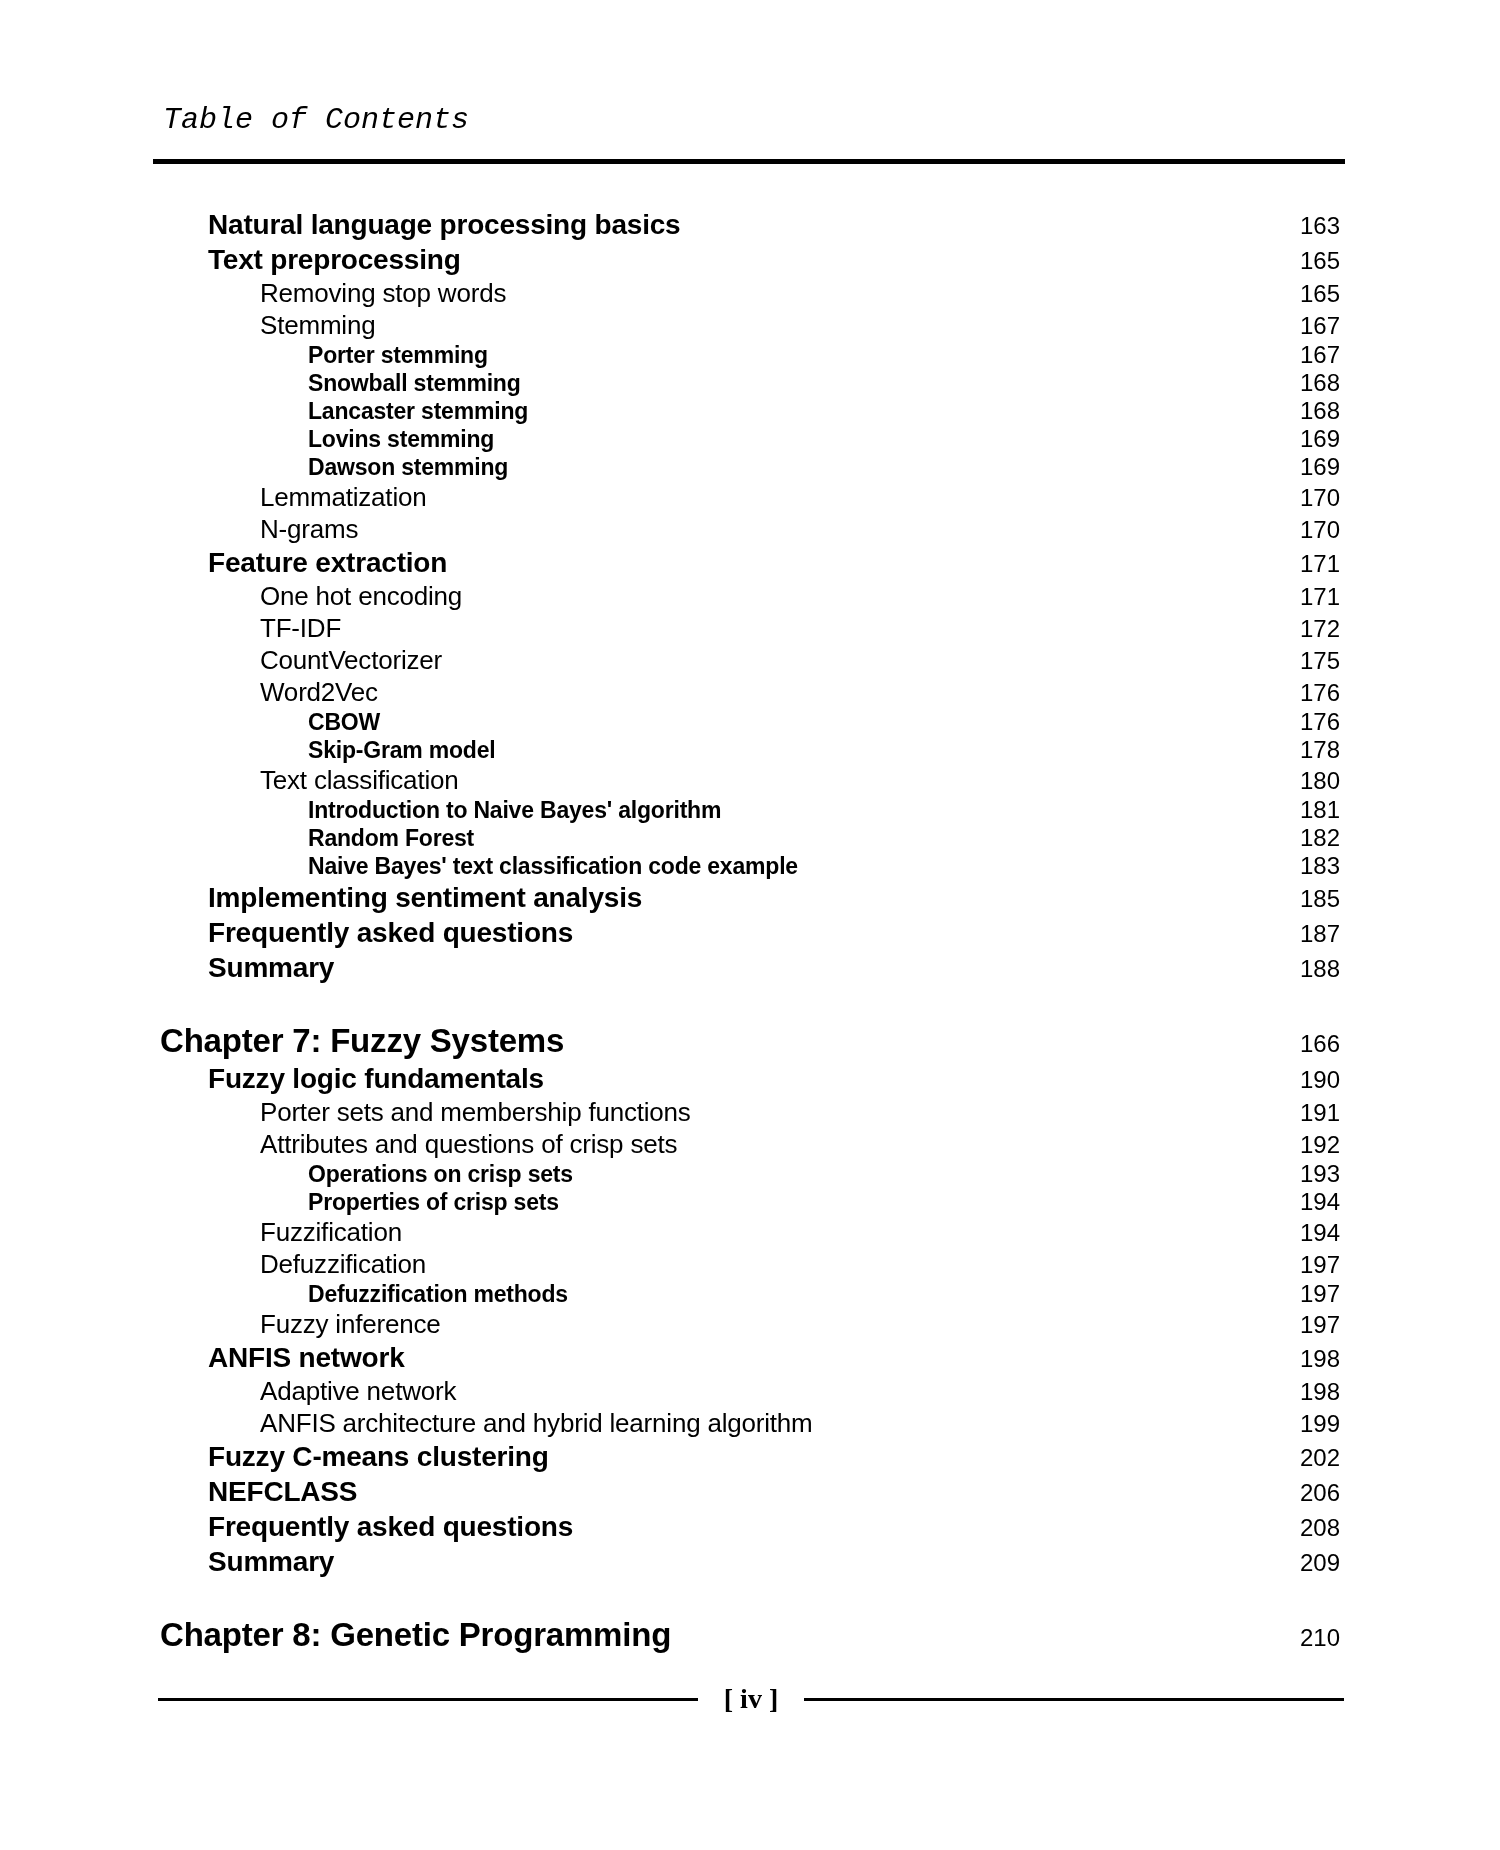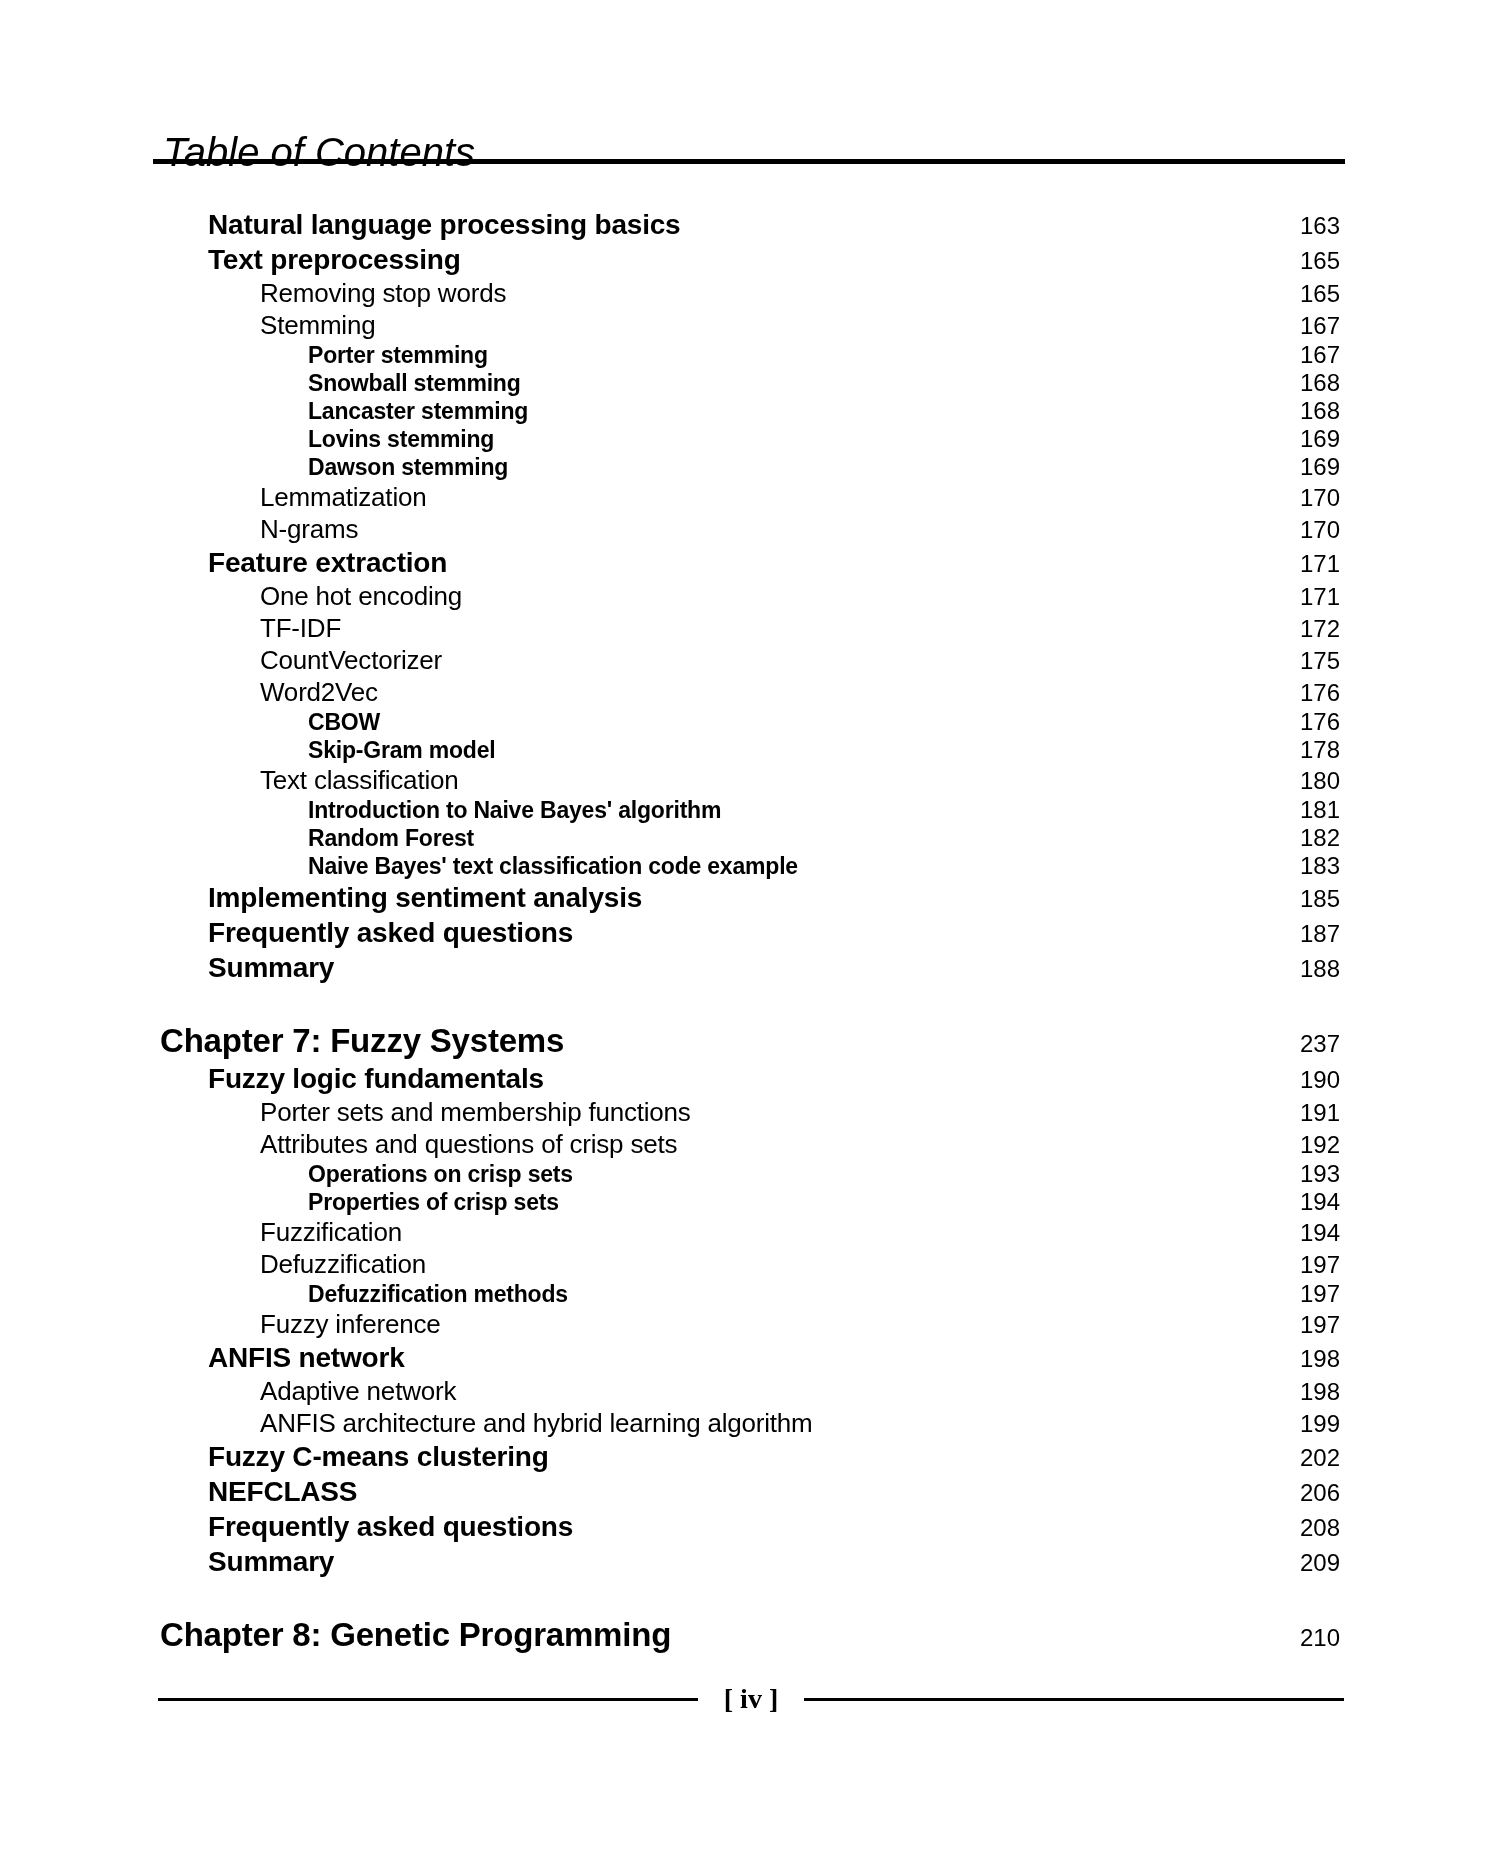--- a/index.html
+++ b/index.html
@@ -9,24 +9,24 @@
     width: 1500px;
     height: 1850px;
     background: #ffffff;
     color: #000000;
     font-family: "Liberation Sans", sans-serif;
     overflow: hidden;
   }
   .running-header {
     position: absolute;
     left: 163px;
-    top: 132px;
-    font-family: Liberation Sans, sans-serif;
+    top: 100px;
+    font-family: Liberation Mono, monospace;
     font-style: italic;
-    font-size: 40px;
+    font-size: 30px;
     line-height: 40px;
     color: #000000;
     white-space: nowrap;
   }
   .header-rule {
     position: absolute;
     left: 153px;
     right: 155px;
     top: 159px;
     height: 5px;
@@ -191,21 +191,21 @@
       <div class="toc-row lvl-h1">
       <span class="title">Frequently asked questions</span>
       <span class="pagenum">187</span>
     </div>
       <div class="toc-row lvl-h1">
       <span class="title">Summary</span>
       <span class="pagenum">188</span>
     </div>
       <div class="toc-row lvl-chapter">
       <span class="title">Chapter 7: Fuzzy Systems</span>
-      <span class="pagenum">237</span>
+      <span class="pagenum">166</span>
     </div>
       <div class="toc-row lvl-h1">
       <span class="title">Fuzzy logic fundamentals</span>
       <span class="pagenum">190</span>
     </div>
       <div class="toc-row lvl-h2">
       <span class="title">Porter sets and membership functions</span>
       <span class="pagenum">191</span>
     </div>
       <div class="toc-row lvl-h2">

